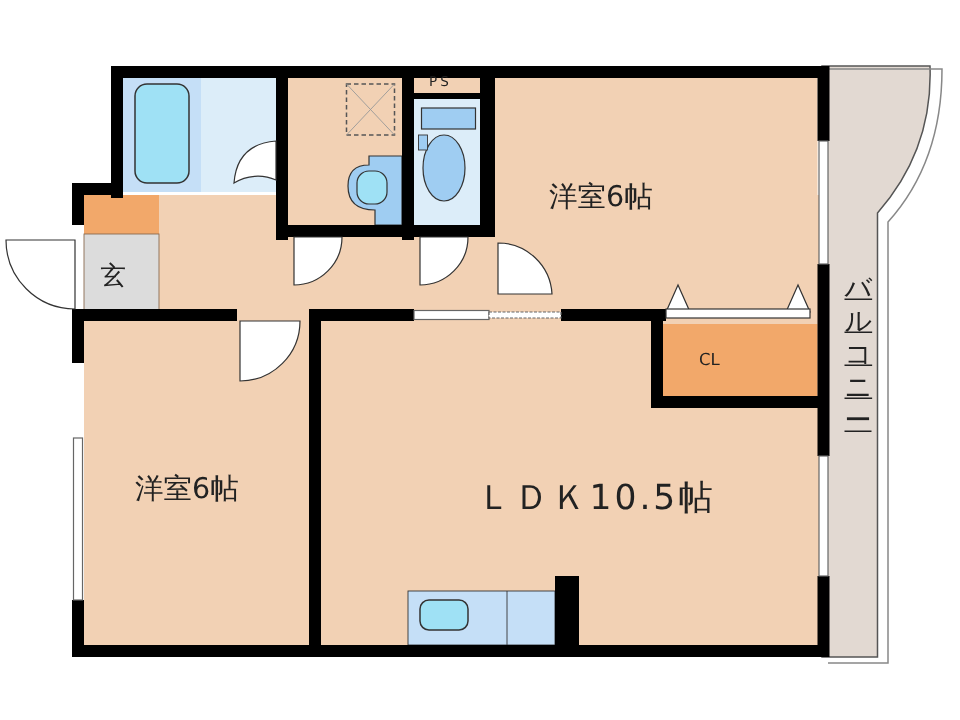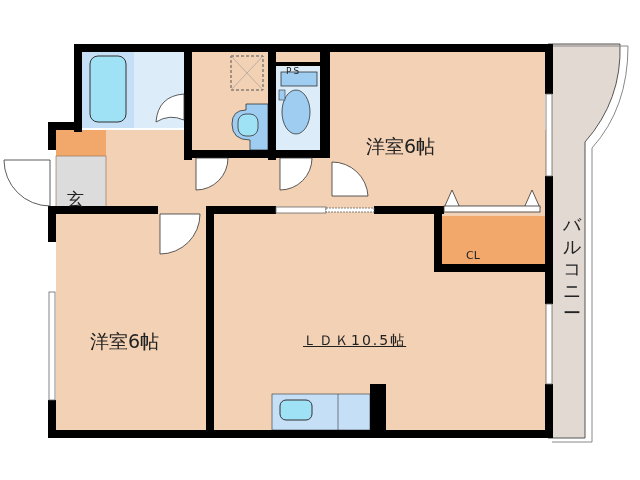--- a/index.html
+++ b/index.html
@@ -1,18 +1,18 @@
 <!DOCTYPE html>
 <html><head>
 <meta charset="utf-8">
 <style>
   html,body{margin:0;padding:0;background:#ffffff;}
   body{width:640px;height:480px;position:relative;overflow:hidden;font-family:"DejaVu Sans",sans-serif;}
   #plan{position:absolute;left:0;top:0;}
-  .lbl{position:absolute;color:#222;white-space:nowrap;margin-top:16px;}
+  .lbl{position:absolute;color:#222;white-space:nowrap;}
 </style>
 </head>
 <body>
 
 <svg id="plan" width="640" height="480" viewBox="0 0 640 480" xmlns="http://www.w3.org/2000/svg">
 
   <g>
     <path d="M548,44 L620,44 Q622,100 585,142 L585,438 L548,438 Z" fill="#e2d9d2" stroke="#555" stroke-width="1"></path>
     <path d="M552,46 L628,46 Q628,108 592,148 L592,442 L552,442" fill="none" stroke="#888" stroke-width="1"></path>
   </g>
@@ -89,17 +89,17 @@
     <path d="M332,162 L332,196 L368,196 A36,36 0 0 0 332,162 Z"></path>
     <path d="M184,94 L184,120 A30,30 0 0 0 156,122 Q158,96 184,94 Z"></path>
     <path d="M444,208 L452,190 L460,208 Z"></path>
     <path d="M524,208 L532,190 L540,208 Z"></path>
     <rect x="444" y="206" width="96" height="6"></rect>
   </g>
 </svg>
 
 <div class="lbl" style="left:366px;top:118px;font-size:19px;">洋室6帖</div>
 <div class="lbl" style="left:90px;top:313px;font-size:19px;">洋室6帖</div>
-<div class="lbl" style="left:303px;top:316px;font-size:14px;letter-spacing:2px;text-decoration:underline;">ＬＤＫ10.5帖</div>
+<div class="lbl" style="left:318px;top:316px;font-size:23px;letter-spacing:2px;">ＬＤＫ10.5帖</div>
 <div class="lbl" style="left:466px;top:233px;font-size:11px;">CL</div>
 <div class="lbl" style="left:67px;top:172px;font-size:17px;">玄</div>
 <div class="lbl" style="left:286px;top:50px;font-size:9px;letter-spacing:2px;">PS</div>
-<div class="lbl" style="left:563px;top:198px;width:18px;font-size:18px;line-height:22px;white-space:normal;word-break:break-all;">バルコニー</div>
+<div class="lbl" style="left:563px;top:182px;width:18px;font-size:18px;line-height:22px;white-space:normal;word-break:break-all;text-decoration:underline;">バルコニー</div>
 
 </body></html>

